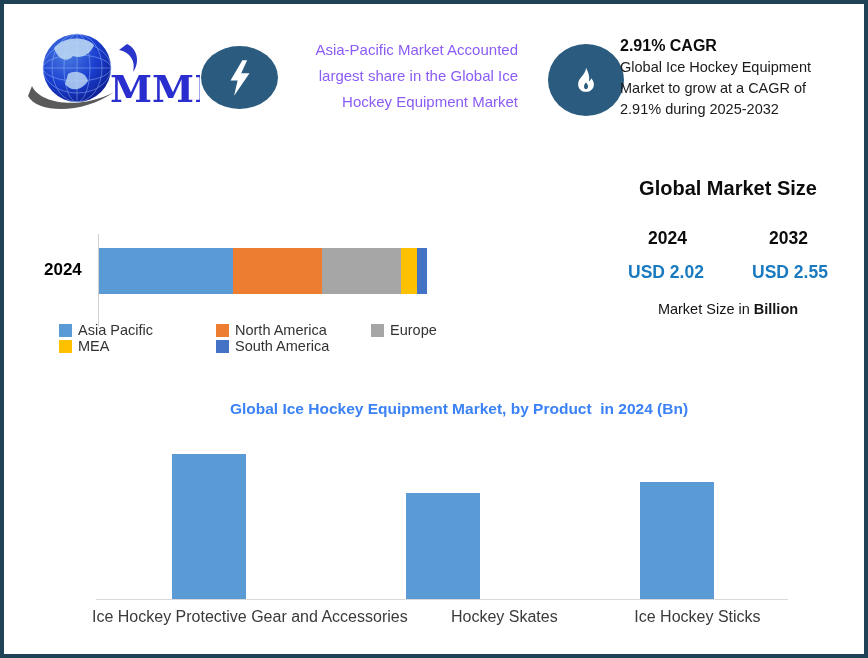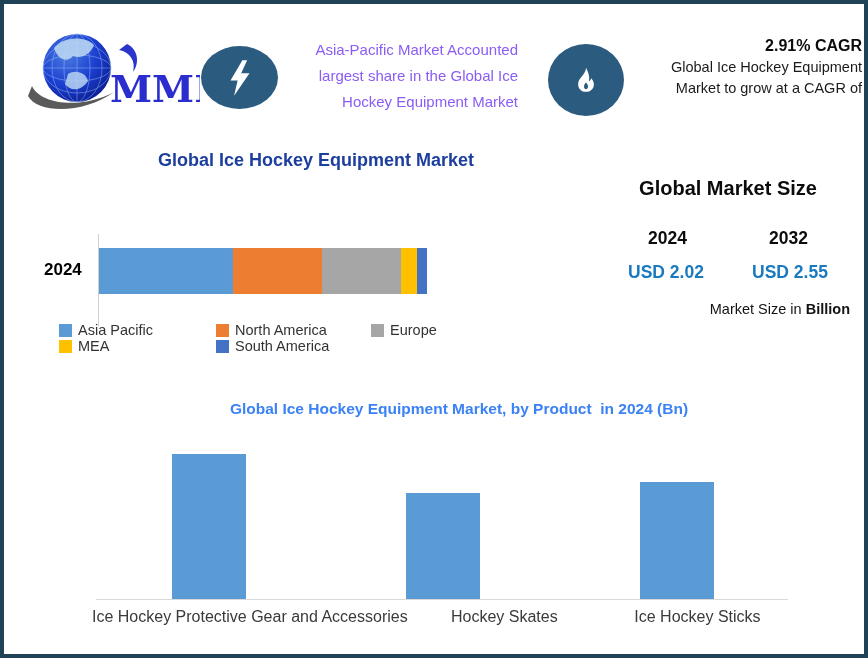--- a/index.html
+++ b/index.html
@@ -11,21 +11,21 @@
   }
   
   .logo{position:absolute;left:18px;top:24px;width:178px;height:88px;}
   .badge{position:absolute;border-radius:50%;background:#2b5c80;display:flex;align-items:center;justify-content:center;}
   .badge.bolt{left:197px;top:42px;width:77px;height:63px;}
   .badge.flame{left:544px;top:40px;width:76px;height:72px;}
   .headline1{
     position:absolute;left:276px;top:33px;width:238px;text-align:right;
     font-size:15px;line-height:26px;color:#8b5cf6;
   }
-  .cagr{position:absolute;left:616px;top:31px;width:242px;text-align:right;}
+  .cagr{position:absolute;left:616px;top:31px;width:242px;text-align:left;}
   .cagr .cagr-title{font-size:16px;font-weight:bold;color:#0c0c0c;line-height:22px;}
   .cagr .cagr-line{font-size:14.5px;color:#1b1b1b;line-height:21px;}
   
   .main-title{
     position:absolute;left:58px;top:146px;width:508px;text-align:center;
     font-size:18px;font-weight:bold;color:#1c3e9e;
   }
   .chart1-title{
     position:absolute;left:88px;top:181px;width:428px;text-align:center;
     font-size:15.5px;font-weight:bold;color:#14141f;line-height:22px;
@@ -39,21 +39,21 @@
     display:grid;grid-template-columns:157px 155px 1fr;
   }
   .legend-item{display:flex;align-items:center;font-size:14.5px;color:#333;}
   .legend-item .swatch{width:13px;height:13px;margin-right:6px;flex:0 0 13px;}
   
   .gms-title{position:absolute;left:602px;top:173px;width:244px;text-align:center;font-size:20px;font-weight:bold;color:#0c0c0c;}
   .gms-years{position:absolute;left:616px;top:224px;width:216px;display:flex;justify-content:space-between;}
   .gms-years span{width:95px;text-align:center;font-size:17.5px;font-weight:bold;color:#0c0c0c;}
   .gms-values{position:absolute;left:606px;top:258px;width:236px;display:flex;justify-content:space-between;}
   .gms-values span{width:112px;text-align:center;font-size:17.5px;font-weight:bold;color:#1a7abf;}
-  .gms-note{position:absolute;left:602px;top:297px;width:244px;text-align:right;font-size:14.5px;color:#141414;}
+  .gms-note{position:absolute;left:602px;top:297px;width:244px;text-align:center;font-size:14.5px;color:#141414;}
   
   .chart2-title{
     position:absolute;left:160px;top:396px;width:590px;text-align:center;
     font-size:15.5px;font-weight:bold;color:#3b82f6;white-space:pre-wrap;
   }
   .product-bars{position:absolute;left:88px;top:430px;width:702px;height:165px;display:flex;}
   .product-bars .cell{flex:1;display:flex;align-items:flex-end;justify-content:center;}
   .product-bars .pbar{width:74px;background:#5B9BD5;}
   .baseline{position:absolute;left:92px;top:595px;width:692px;height:1px;background:#d9d9d9;}
   .product-labels{position:absolute;left:88px;top:604px;width:702px;display:flex;}
@@ -109,23 +109,23 @@
         C24.4 25.3 20.7 28.6 16 28.6 C11.3 28.6 7.6 25.3 7.6 20.4 C7.6 13.7 15.9 10.4 16 3 Z
         M16 18.6 C14.5 20.2 13.9 21.3 13.9 22.9 C13.9 24.7 14.8 25.9 16 25.9
         C17.2 25.9 18.1 24.7 18.1 22.9 C18.1 21.3 17.5 20.2 16 18.6 Z"></path>
     </svg>
   </div>
 
   <div class="cagr">
     <div class="cagr-title">2.91% CAGR</div>
     <div class="cagr-line">Global Ice Hockey Equipment</div>
     <div class="cagr-line">Market to grow at a CAGR of</div>
+    <div class="cagr-line">2.91% during 2025-2032</div>
   </div>
 
-  <div class="main-title">Global Ice Hockey Equipment Market</div>
 
 
   <div class="y-axis"></div>
   <div class="row-label">2024</div>
   <div class="stacked-bar">
       <div class="seg" style="flex: 0 0 41%; background: rgb(91, 155, 213);"></div>
       <div class="seg" style="flex: 0 0 27%; background: rgb(237, 125, 49);"></div>
       <div class="seg" style="flex: 0 0 24%; background: rgb(166, 166, 166);"></div>
       <div class="seg" style="flex: 0 0 5%; background: rgb(255, 192, 0);"></div>
       <div class="seg" style="flex: 0 0 3%; background: rgb(68, 114, 196);"></div>

